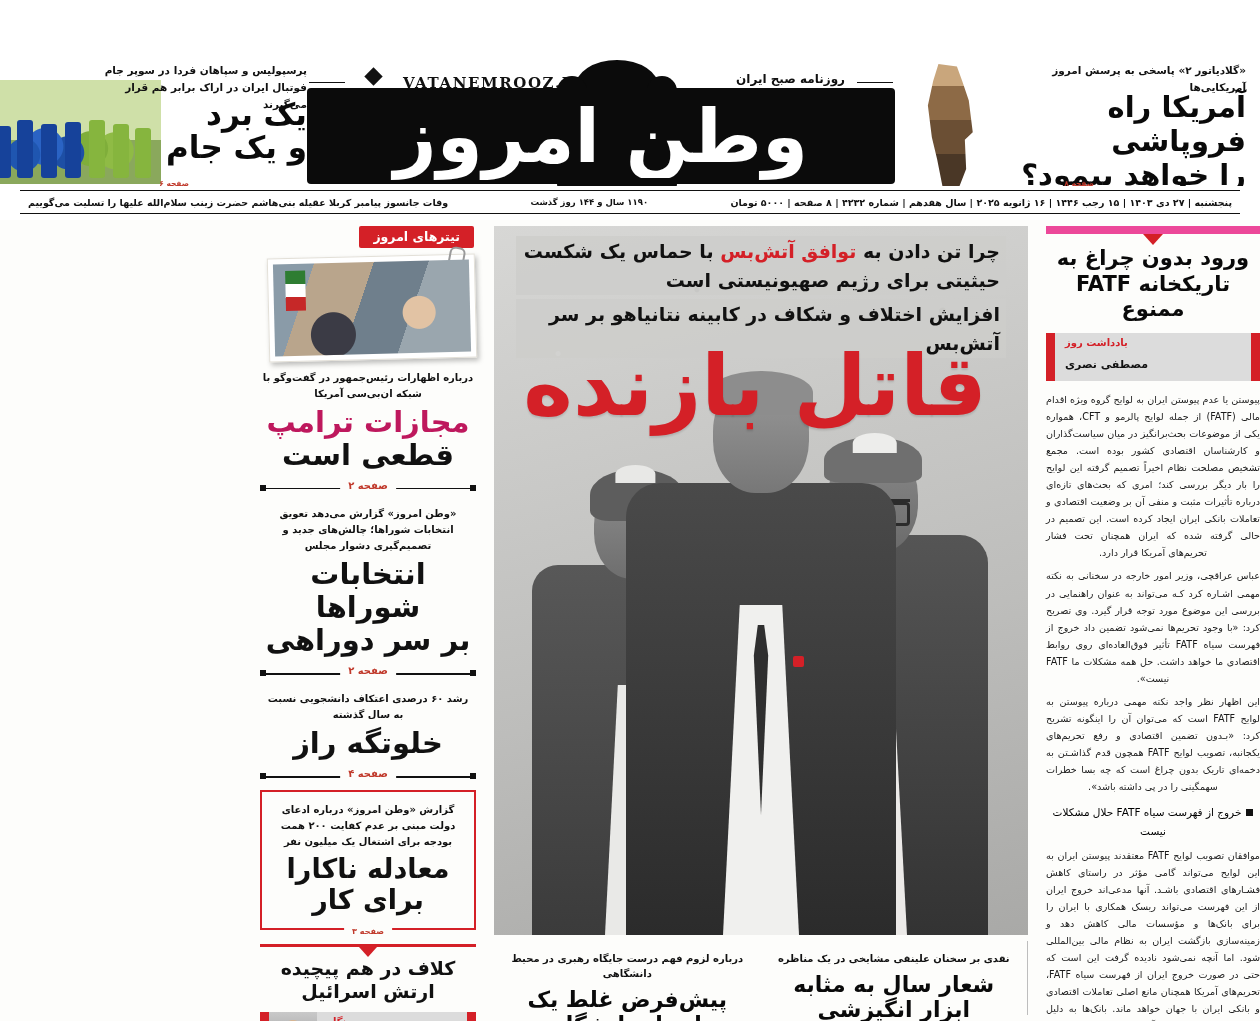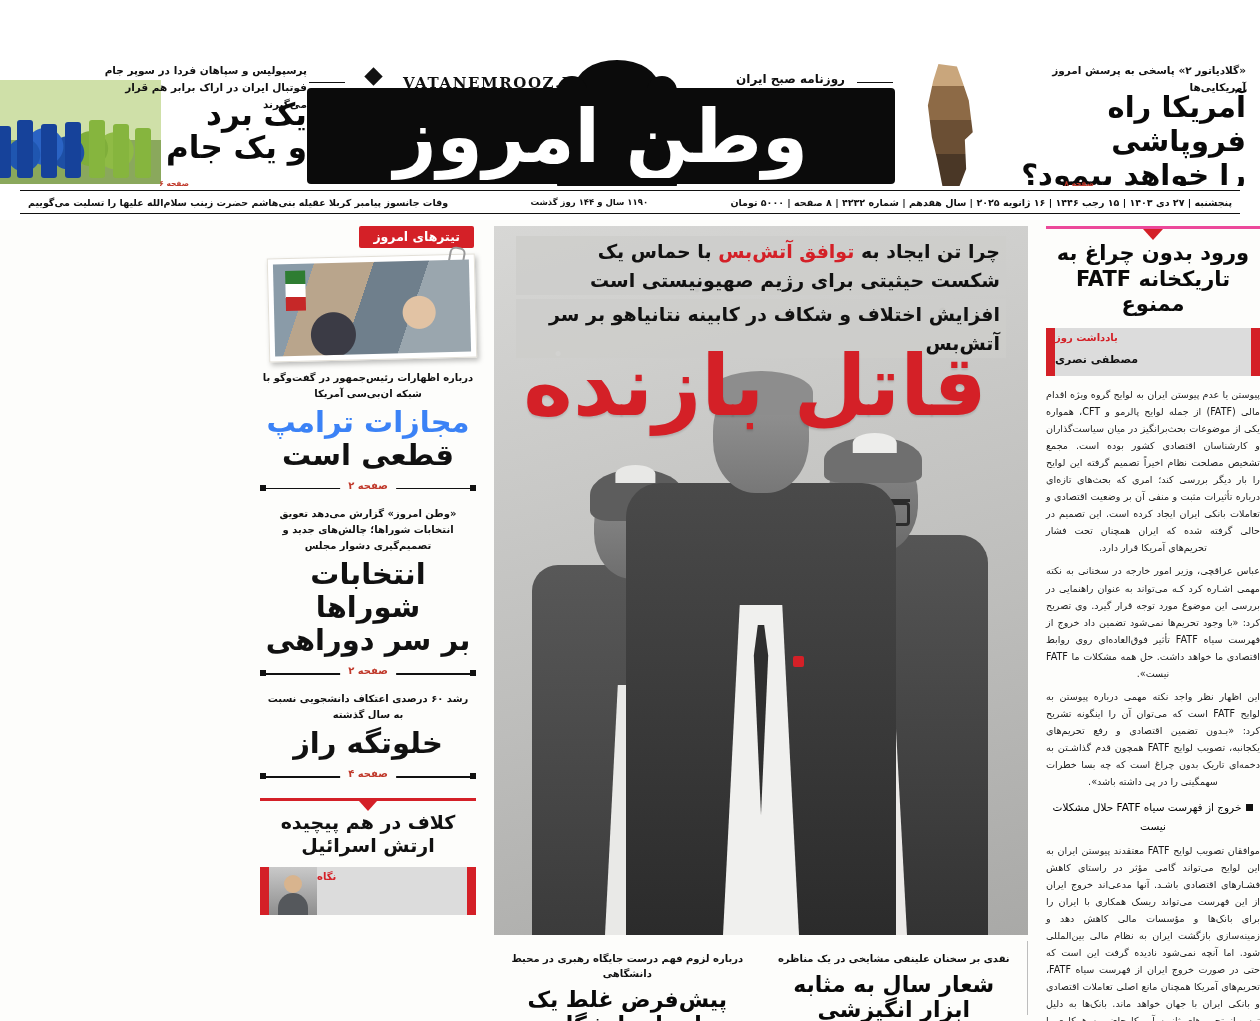--- a/index.html
+++ b/index.html
@@ -136,21 +136,21 @@
     content:"";position:absolute;left:6%;top:8%;width:20px;height:40px;
     background:linear-gradient(#2e7d32 0 33%, #fff 33% 66%, #c62828 66% 100%);
   }
   .polaroid .clip{
     position:absolute;right:10px;top:-8px;width:12px;height:26px;
     border:2px solid #9a9a9a;border-radius:6px;background:transparent;transform:rotate(12deg);
   }
   .side-kicker{font-size:10px;line-height:1.6;text-align:center;color:#111;margin:10px 2px 4px;font-weight:bold;}
   .side-head{text-align:center;font-weight:bold;line-height:1.14;color:#111;}
   .side-head.big{font-size:29px;}
-  .side-head .red{color:#3b82f6;}
+  .side-head .red{color:#be185d;}
   .divider{position:relative;height:16px;margin:8px 0 6px;}
   .divider:before{
     content:"";position:absolute;left:6px;right:6px;top:8px;height:1.4px;background:#111;
   }
   .divider .sq{position:absolute;top:5px;width:6px;height:6px;background:#111;}
   .divider .sq.l{left:0;} .divider .sq.r{right:0;}
   .divider .pg{
     position:absolute;left:50%;top:0;transform:translateX(-50%);
     background:#fdfdfb;padding:0 8px;font-size:10px;color:#c0392b;font-weight:bold;
   }
@@ -164,21 +164,21 @@
     position:absolute;left:50%;top:0;transform:translateX(-50%);
     width:0;height:0;border-left:9px solid transparent;border-right:9px solid transparent;
     border-top:10px solid #d42027;
   }
   .opinion .title{text-align:center;font-size:19px;font-weight:bold;line-height:1.2;color:#111;}
   .byline{display:flex;align-items:stretch;margin-top:10px;height:48px;}
   .byline .bar{width:9px;background:#d42027;}
   .byline .av{width:48px;height:48px;background:linear-gradient(#c9c9c9,#8e8e8e);position:relative;overflow:hidden;}
   .byline .av:after{content:"";position:absolute;left:9px;top:26px;width:30px;height:30px;background:#55585c;border-radius:50% 50% 0 0;}
   .byline .av:before{content:"";position:absolute;left:15px;top:8px;width:18px;height:18px;background:#d8b48e;border-radius:50%;z-index:2;}
-  .byline .meta{flex:1;background:#dcdcdc;padding:4px 0 0;box-sizing:border-box;text-align:left;}
+  .byline .meta{flex:1;background:#dcdcdc;padding:4px 10px 0;box-sizing:border-box;text-align:left;}
   .byline .meta .lbl{font-size:10px;color:#d42027;font-weight:bold;}
   .byline .meta .nm{font-size:11px;color:#111;font-weight:bold;margin-top:10px;}
 
   
   .center{flex:1;display:flex;flex-direction:column;padding:6px 0 0 0;}
   .hero{
     position:relative;width:100%;height:710px;overflow:hidden;background:#9e9e9e;
   }
   .hero .wall{
     position:absolute;inset:0;
@@ -237,21 +237,21 @@
 
   
   .bottomrow{display:flex;flex-direction:row-reverse;border-top:0;height:74px;margin-top:6px;}
   .bteaser{flex:1;text-align:center;padding:10px 12px 0;direction:rtl;}
   .bteaser + .bteaser{border-right:1px solid #bdbdbd;}
   .bteaser .k{font-size:10px;color:#111;font-weight:bold;line-height:1.5;}
   .bteaser .h{font-size:22px;font-weight:bold;color:#0a0a0a;margin-top:6px;line-height:1.15;}
 
   
   .leftcol{width:214px;margin:0 0 0 18px;direction:rtl;padding-top:6px;}
-  .lc-top{border-top:3px solid #ec4899;position:relative;padding-top:12px;}
+  .lc-top{border-top:8px solid #ec4899;position:relative;padding-top:12px;}
   .lc-top .tri{
     position:absolute;left:50%;top:0;transform:translateX(-50%);
     width:0;height:0;border-left:10px solid transparent;border-right:10px solid transparent;
     border-top:11px solid #d42027;
   }
   .lc-title{text-align:center;font-size:21px;font-weight:bold;line-height:1.22;color:#0a0a0a;}
   .lc-body{font-size:9.6px;line-height:1.78;text-align:justify;color:#1a1a1a;margin-top:10px;text-align-last:center;}
   .lc-body p{margin:0 0 6px;text-align:justify;}
   .lc-sub{font-size:10.5px;font-weight:normal;color:#000;margin:8px 0 6px;text-align:center;}
   .lc-sub .bullet{display:inline-block;width:7px;height:7px;background:#111;margin-left:5px;}
@@ -358,20 +358,28 @@
         <div class="side-kicker">رشد ۶۰ درصدی اعتکاف دانشجویی نسبت به سال گذشته</div>
         <div class="side-head big">خلوتگه راز</div>
       </div>
 
       <div class="divider">
         <div class="sq l"></div>
         <div class="sq r"></div>
         <div class="pg">صفحه ۴</div>
       </div>
 
+      <div class="redbox">
+        <div class="side-kicker" style="margin-top:2px">گزارش «وطن امروز» درباره ادعای دولت مبنی بر عدم کفایت ۲۰۰ همت بودجه برای اشتغال یک میلیون نفر</div>
+        <div class="side-head" style="font-size:27px">
+          <div>معادله ناکارا</div>
+          <div>برای کار</div>
+        </div>
+        <div class="pgtag">صفحه ۳</div>
+      </div>
 
       <div class="opinion">
         <div class="tri"></div>
         <div class="title">
           <div>کلاف در هم پیچیده</div>
           <div>ارتش اسرائیل</div>
         </div>
         <div class="byline">
           <div class="bar"></div>
           <div class="meta">
@@ -412,21 +420,21 @@
             <div class="body"></div>
             <div class="shirt"></div>
             <div class="tie"></div>
             <div class="pin"></div>
             <div class="head"></div>
             <div class="hair"></div>
           </div>
         </div>
 
         <div class="kickwrap">
-          <div class="kick"><span>چرا تن ایجاد به </span><span class="red">توافق آتش‌بس</span><span> با حماس یک شکست حیثیتی برای رژیم صهیونیستی است</span></div>
+          <div class="kick"><span>چرا تن دادن به </span><span class="red">توافق آتش‌بس</span><span> با حماس یک شکست حیثیتی برای رژیم صهیونیستی است</span></div>
           <br>
           <div class="kick">افزایش اختلاف و شکاف در کابینه نتانیاهو بر سر آتش‌بس</div>
         </div>
 
         <div class="mainhead">قاتل بازنده</div>
       </div>
 
       <div class="bottomrow">
         <div class="bteaser">
           <div class="k">درباره لزوم فهم درست جایگاه رهبری در محیط دانشگاهی</div>

